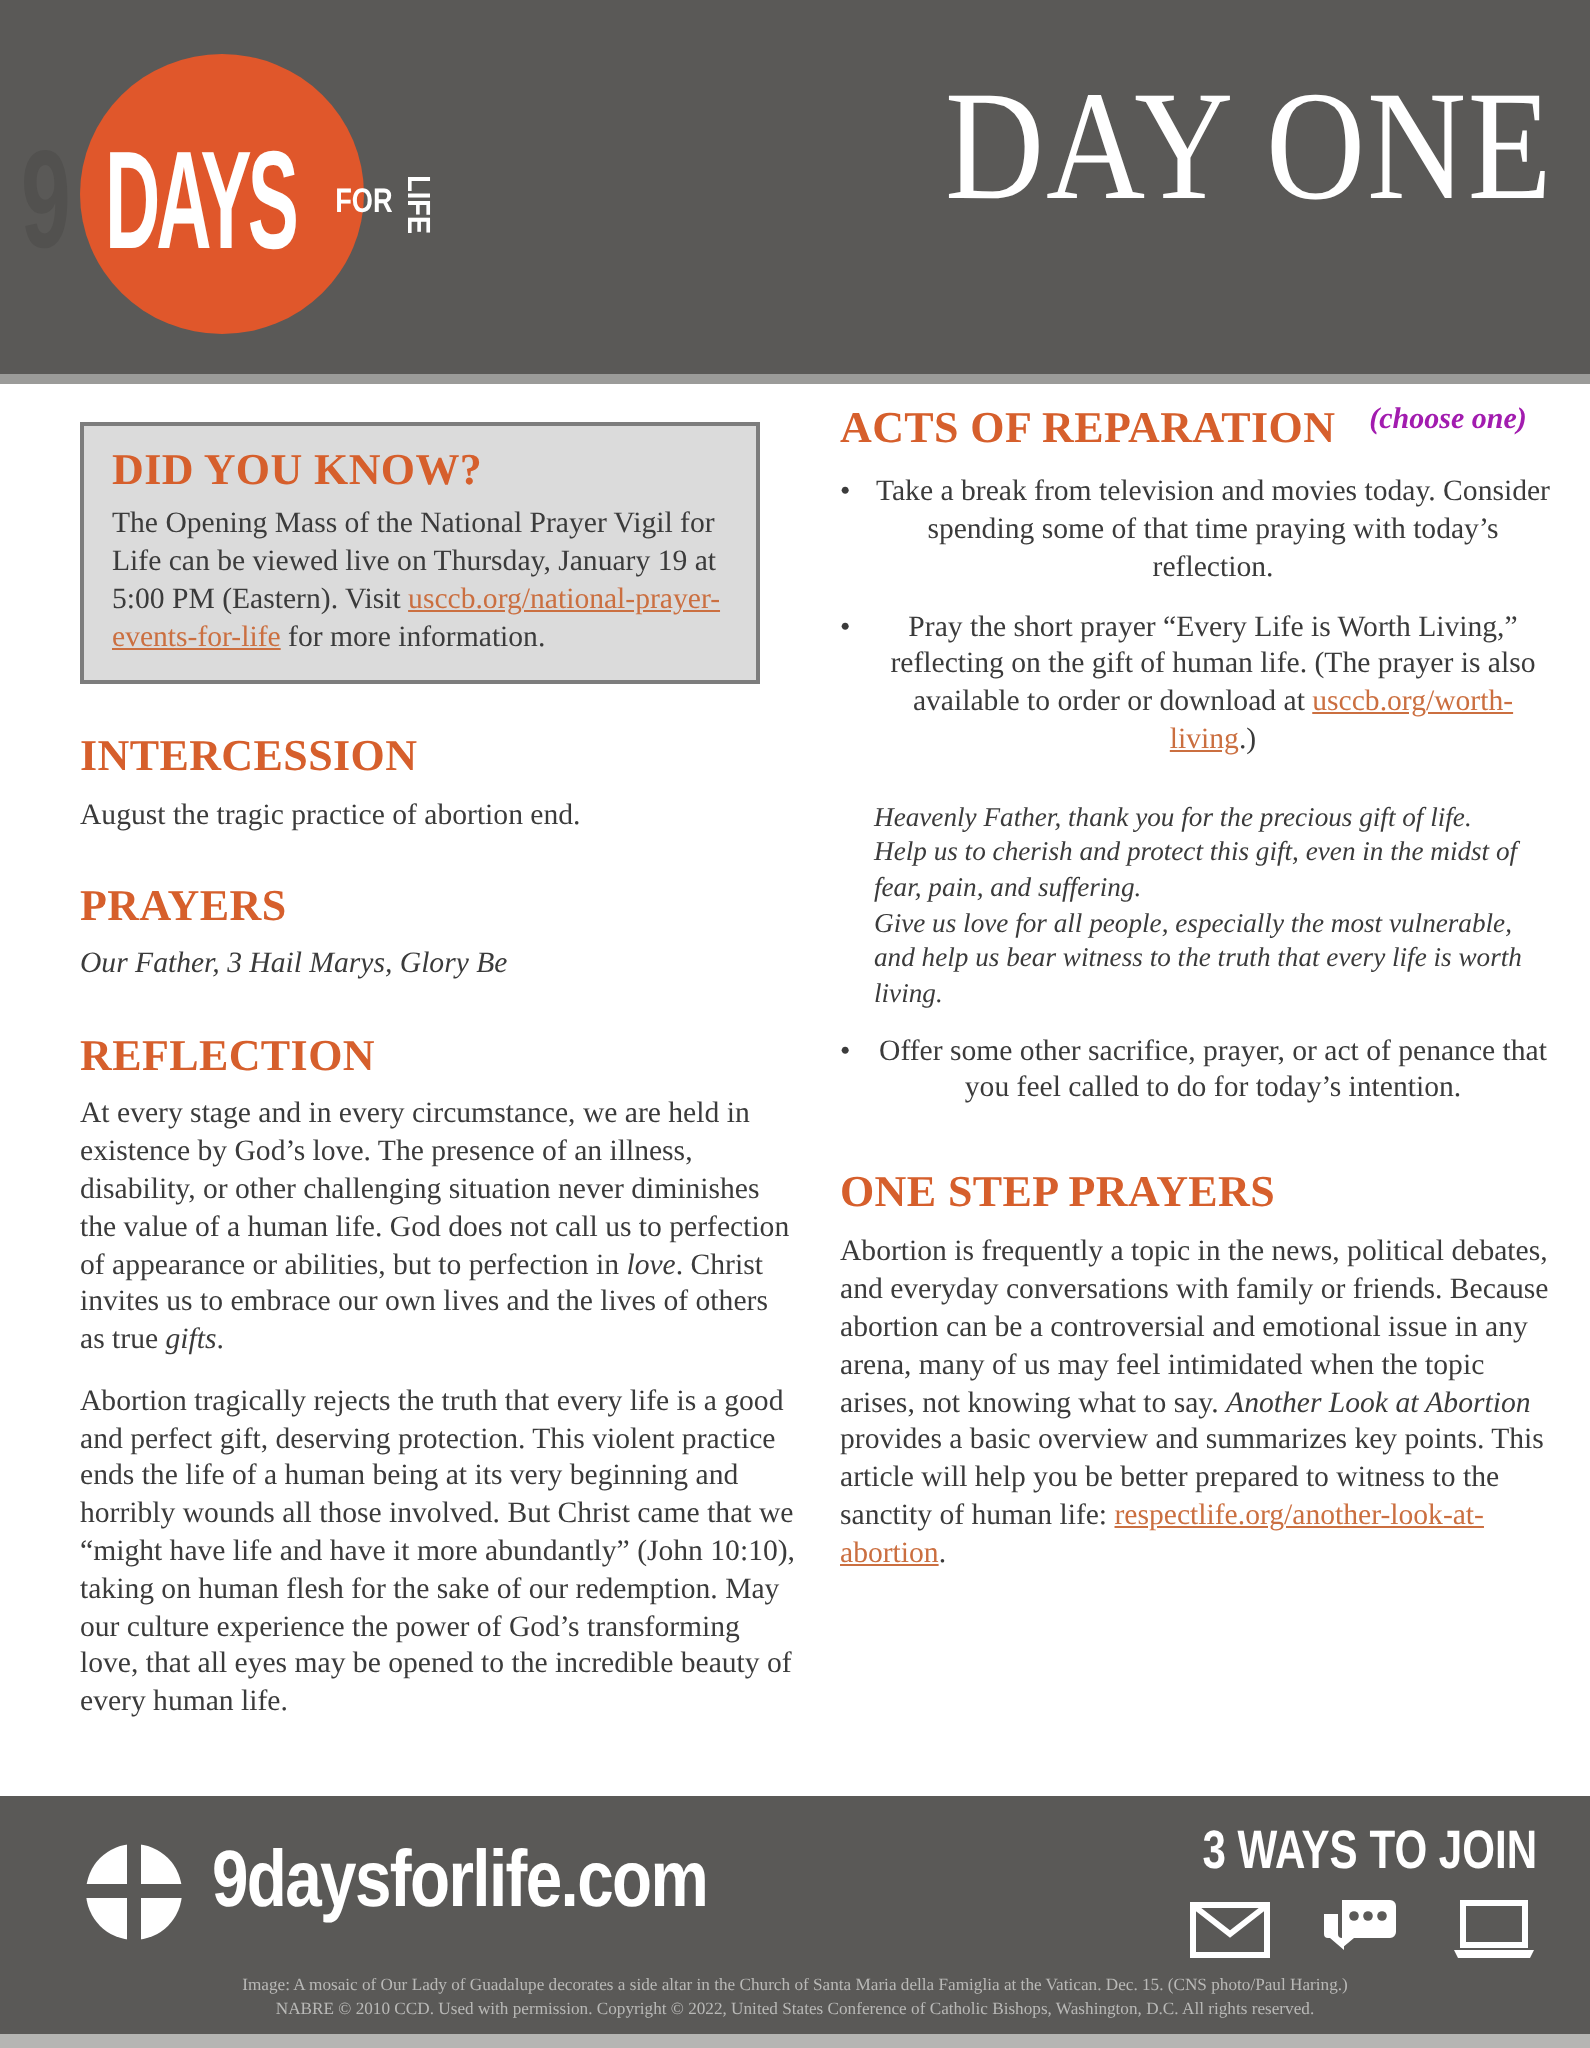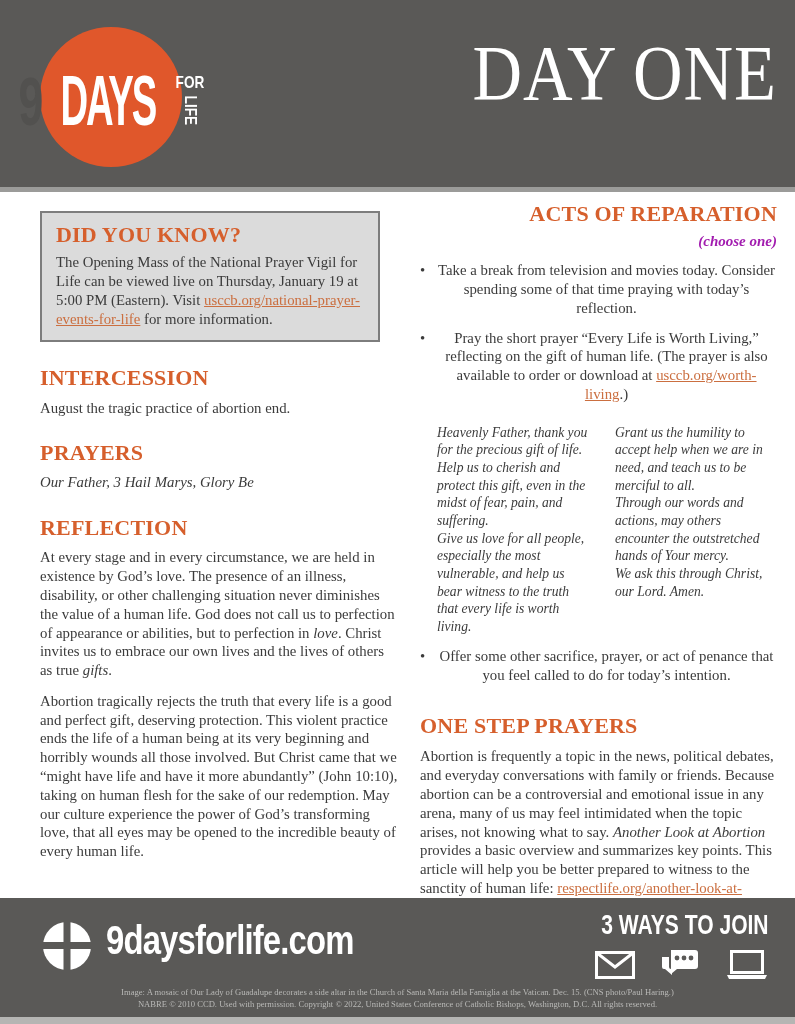--- a/index.html
+++ b/index.html
@@ -37,21 +37,21 @@
     letter-spacing: -2px;
   }
   .logo-days {
     font-family: "Liberation Sans", sans-serif;
     font-weight: bold; color: #ffffff;
     font-size: 58px; line-height: 1;
     transform: scale(0.66, 1.2);
     letter-spacing: -3px;
     margin-left: -10px;
   }
-  .logo-right { display: flex; flex-direction: column; align-items: center; margin-left: -8px; }
+  .logo-right { display: flex; flex-direction: row; align-items: center; margin-left: -8px; }
   .logo-for {
     font-family: "Liberation Sans", sans-serif;
     font-weight: bold; color: #ffffff;
     font-size: 17px; line-height: 1;
     transform: scaleX(0.8);
     letter-spacing: 0px;
   }
   .logo-life {
     font-family: "Liberation Sans", sans-serif;
     font-weight: bold; color: #ffffff;
@@ -99,21 +99,21 @@
     width: 340px;
   }
   .dyk-box .orange-head { margin-bottom: 6px; }
 
   .section { margin-top: 24px; }
   .section .body-text { margin-top: 8px; }
   .section .para + .para { margin-top: 12px; }
   .italic-line { font-style: italic; }
 
   
-  .acts-head-row { display: flex; align-items: flex-end; gap: 7px; flex-direction: column; }
+  .acts-head-row { display: flex; align-items: flex-start; gap: 17px; }
   .acts-choose { color: #a21caf; font-style: italic; font-weight: bold; font-size: 15px; }
   .bullets { margin-top: 8px; }
   .bullet { display: flex; margin-top: 11px; }
   .bullet-dot { width: 16px; flex: none; color: #3b3b3b; font-size: 14.8px; line-height: 1.27; }
   .bullet-text { flex: 1; text-align: center; }
 
   .prayer-grid {
     display: flex; gap: 24px;
     margin: 20px 0 8px 17px;
     width: 332px;
@@ -240,23 +240,20 @@
             <span class="bullet-text">
               <span>Pray the short prayer “Every Life is Worth Living,” reflecting on the gift of human life. (The prayer is also available to order or download at </span><span class="link">usccb.org/worth-living</span><span>.)</span>
             </span>
           </div>
         </div>
 
         <div class="prayer-grid">
           <div class="prayer-col">Heavenly Father, thank you for the precious gift of life.
 Help us to cherish and protect this gift, even in the midst of fear, pain, and suffering.
 Give us love for all people, especially the most vulnerable, and help us bear witness to the truth that every life is worth living.</div>
-          <div class="prayer-col">Grant us the humility to accept help when we are in need, and teach us to be merciful to all.
-Through our words and actions, may others encounter the outstretched hands of Your mercy.
-We ask this through Christ, our Lord. Amen.</div>
         </div>
 
         <div class="bullets body-text">
           <div class="bullet">
             <span class="bullet-dot">•</span>
             <span class="bullet-text">Offer some other sacrifice, prayer, or act of penance that you feel called to do for today’s intention.</span>
           </div>
         </div>
       </div>
 

